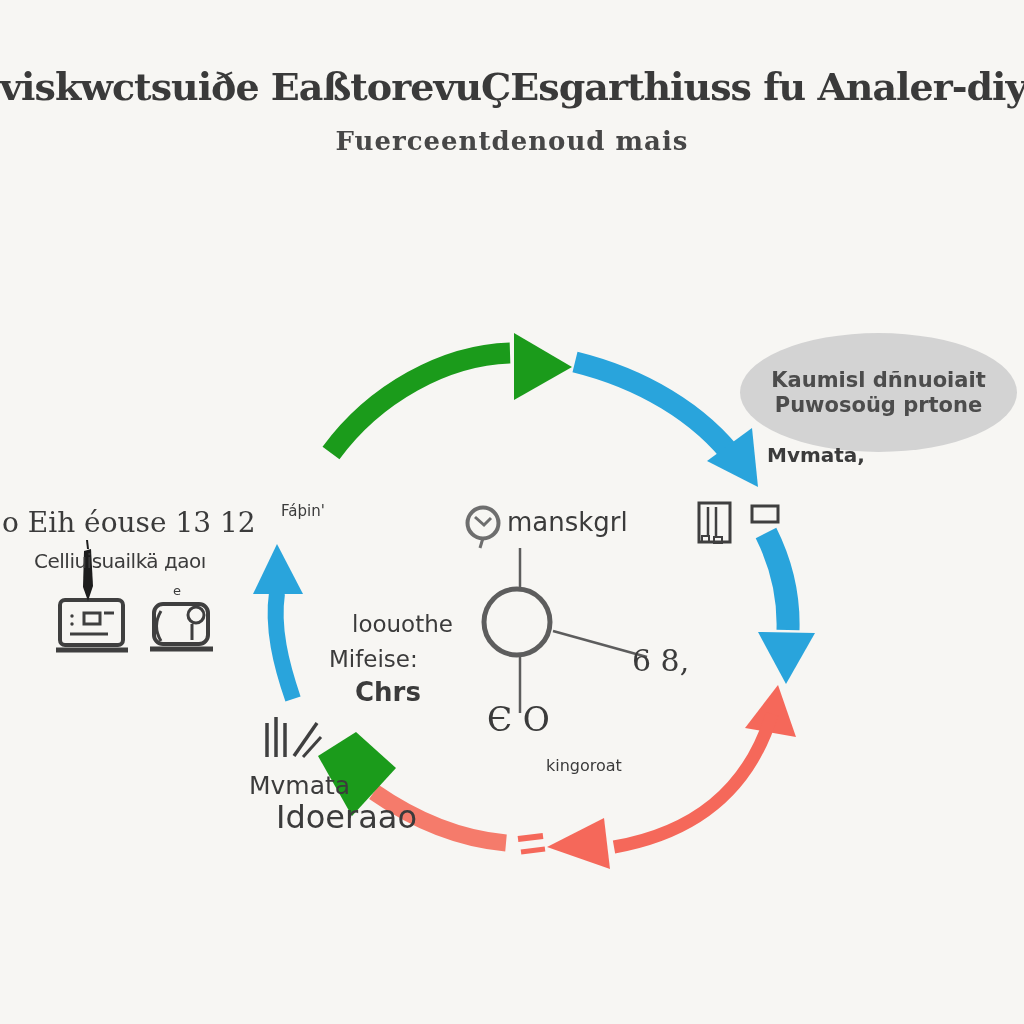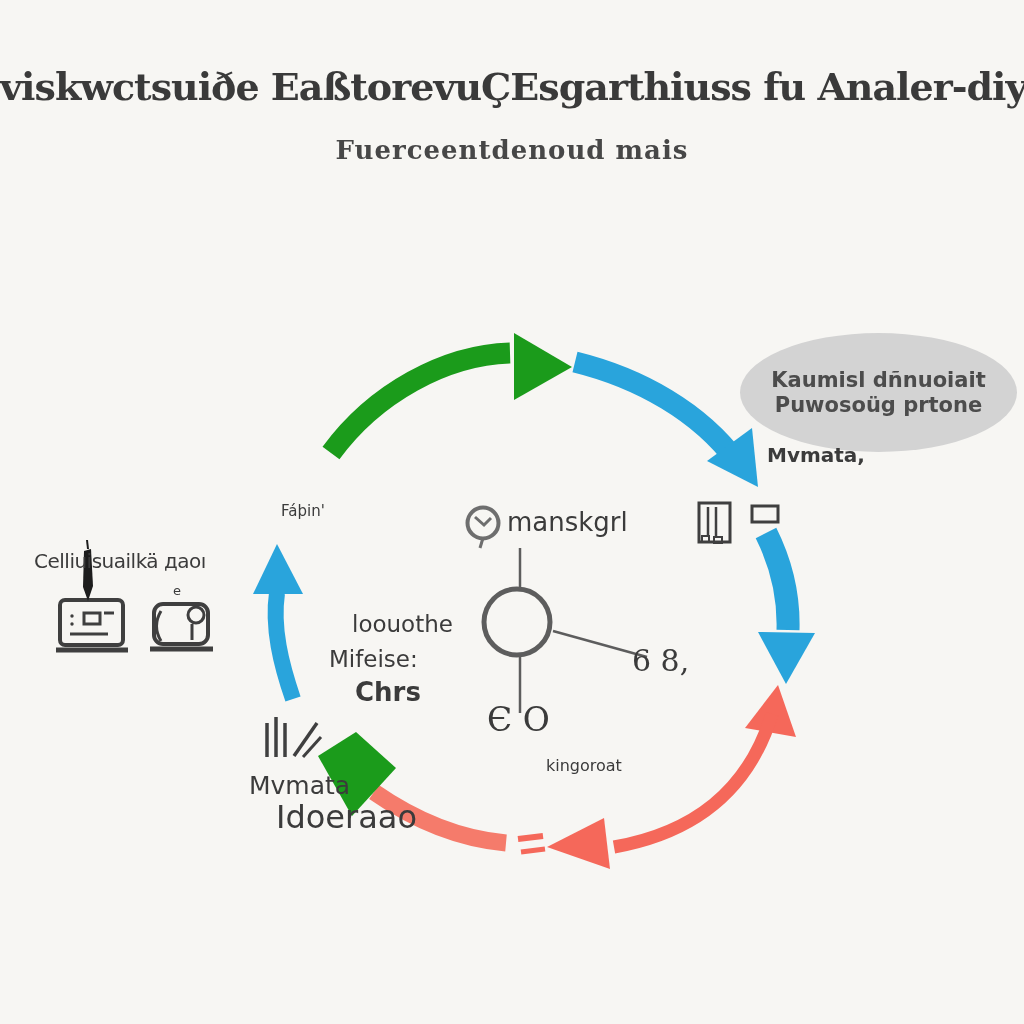--- a/index.html
+++ b/index.html
@@ -12,21 +12,21 @@
     position:relative; width:1024px; height:1024px;
     background:var(--background); overflow:hidden;
     font-family:"DejaVu Sans", sans-serif; color:var(--text-dark);
   }
   .title{
     position:absolute; left:0; right:0; top:64px; text-align:center;
     font-family:"DejaVu Serif", serif; font-weight:bold; font-size:38px;
     letter-spacing:-1px; color:var(--text-dark); white-space:nowrap;
   }
   .subtitle{
-    position:absolute; left:0; right:0; top:135px; text-align:center;
+    position:absolute; left:0; right:0; top:126px; text-align:center;
     font-family:"DejaVu Serif", serif; font-weight:bold; font-size:26px;
     color:#474747; letter-spacing:1px;
   }
   .lbl{position:absolute; white-space:nowrap; color:#3b3b3b;}
   .serifed{font-family:"DejaVu Serif", serif;}
   .bubble{
     position:absolute; left:740px; top:333px; width:277px; height:119px;
     background:var(--ellipse-gray); border-radius:50%;
     display:flex; flex-direction:column; align-items:center; justify-content:center;
     gap:1px; font-size:21px; color:#4c4c4c; font-weight:bold;
@@ -123,20 +123,21 @@
       <line x1="303" y1="757" x2="321" y2="737" stroke-width="3" class="stroke-icon"></line>
     </g>
   </svg>
 
   <div class="bubble">
     <div>Kaumisl dñnuoiait</div>
     <div>Puwosoüg prtone</div>
   </div>
   <div class="lbl" style="left:767px; top:443px; font-size:20px; font-weight:bold;">Mvmata,</div>
 
+  <div class="lbl serifed" style="left:2px; top:506px; font-size:28px;">o Eih éouse 13 12</div>
   <div class="lbl" style="left:34px; top:549px; font-size:20px; font-weight:normal; letter-spacing:-0.5px;">Celliuisuailkä даoı</div>
   <div class="lbl" style="left:173px; top:583px; font-size:13px;">e</div>
 
   <div class="lbl" style="left:281px; top:502px; font-size:15px;">Fáþin'</div>
   <div class="lbl" style="left:507px; top:507px; font-size:26px;">manskgrl</div>
   <div class="lbl" style="left:352px; top:611px; font-size:23px;">loouothe</div>
   <div class="lbl" style="left:329px; top:646px; font-size:23px;">Mifeise:</div>
   <div class="lbl" style="left:355px; top:677px; font-size:26px; font-weight:bold;">Chrs</div>
   <div class="lbl serifed" style="left:632px; top:643px; font-size:30px;">6 8,</div>
   <div class="lbl serifed" style="left:487px; top:700px; font-size:33px;">Є O</div>

